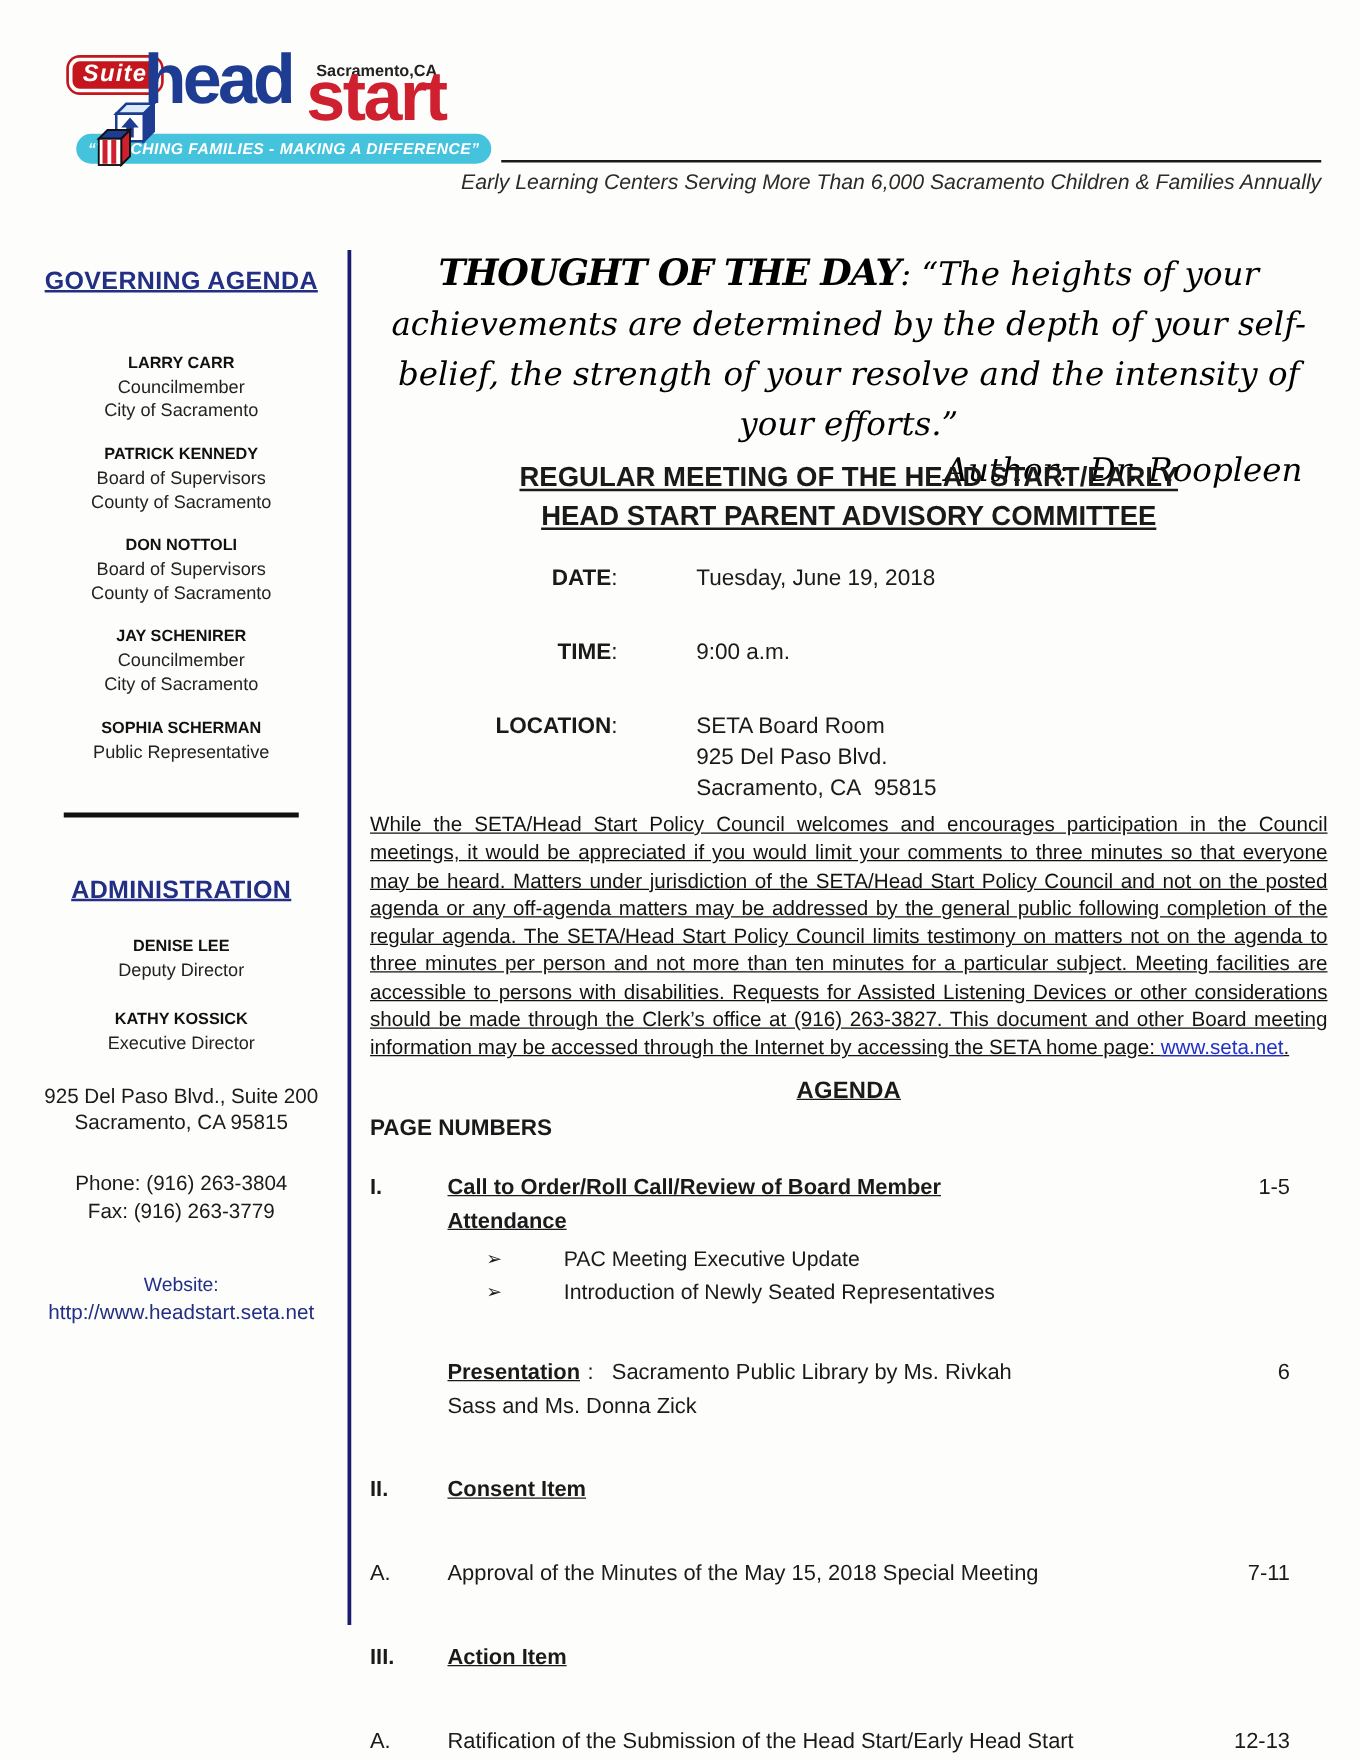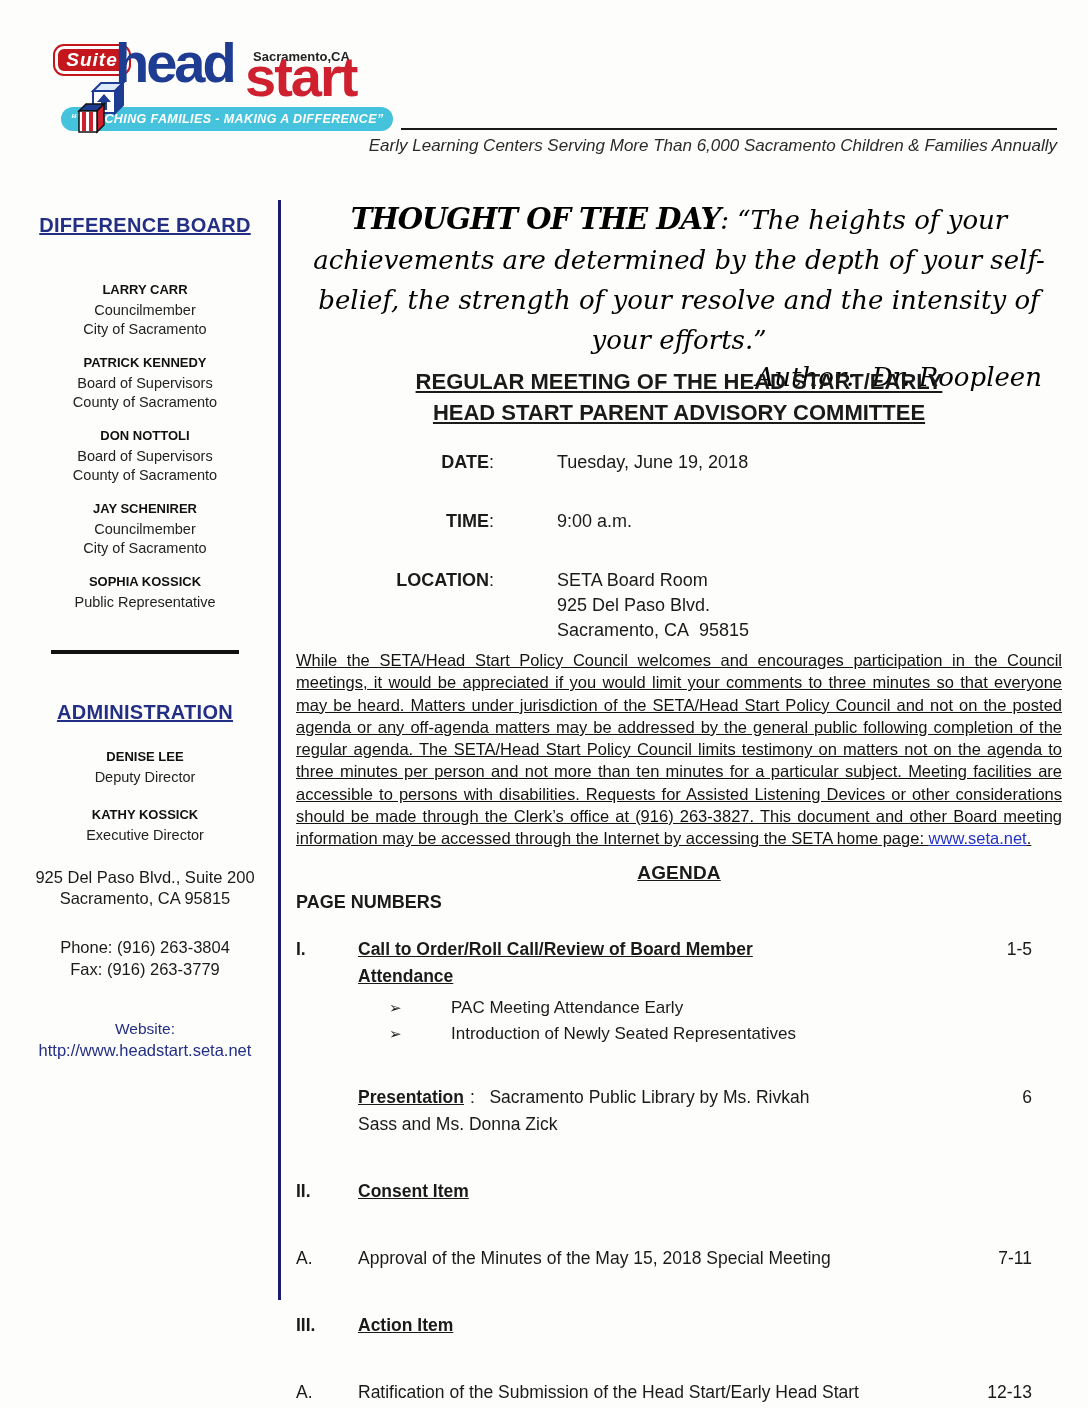--- a/index.html
+++ b/index.html
@@ -129,21 +129,21 @@
     <span class="head-word">head</span>
     <span class="city-word">Sacramento,CA</span>
     <span class="start-word">start</span>
     <div class="tagline-banner">“TOUCHING FAMILIES - MAKING A DIFFERENCE”</div>
   </div>
 
   <div class="header-rule"></div>
   <div class="early-text">Early Learning Centers Serving More Than 6,000 Sacramento Children &amp; Families Annually</div>
 
   <div class="sidebar">
-    <div class="sb-title">DIFFERENCE BOARD</div>
+    <div class="sb-title">GOVERNING AGENDA</div>
 
     <div class="gb-list">
       <div class="member">
         <div class="m-name">LARRY CARR</div>
         <div class="m-line">Councilmember</div>
         <div class="m-line">City of Sacramento</div>
       </div>
       <div class="member">
         <div class="m-name">PATRICK KENNEDY</div>
         <div class="m-line">Board of Supervisors</div>
@@ -153,21 +153,21 @@
         <div class="m-name">DON NOTTOLI</div>
         <div class="m-line">Board of Supervisors</div>
         <div class="m-line">County of Sacramento</div>
       </div>
       <div class="member">
         <div class="m-name">JAY SCHENIRER</div>
         <div class="m-line">Councilmember</div>
         <div class="m-line">City of Sacramento</div>
       </div>
       <div class="member">
-        <div class="m-name">SOPHIA KOSSICK</div>
+        <div class="m-name">SOPHIA SCHERMAN</div>
         <div class="m-line">Public Representative</div>
       </div>
     </div>
 
     <div class="sb-divider"></div>
 
     <div class="sb-title admin-title">ADMINISTRATION</div>
     <div class="admin-list">
       <div class="member admin">
         <div class="m-name">DENISE LEE</div>
@@ -239,21 +239,21 @@
 
     <div class="agenda-list">
 
       <div class="a-row">
         <div class="a-num bold">I.</div>
         <div class="a-body">
           <div class="a-title-emph w-call">Call to Order/Roll Call/Review of Board Member Attendance</div>
           <div class="bullets">
             <div class="bullet">
               <span class="b-glyph">➢</span>
-              <span>PAC Meeting Attendance Early</span>
+              <span>PAC Meeting Executive Update</span>
             </div>
             <div class="bullet">
               <span class="b-glyph">➢</span>
               <span>Introduction of Newly Seated Representatives</span>
             </div>
           </div>
         </div>
         <div class="a-pages">1-5</div>
       </div>
 

